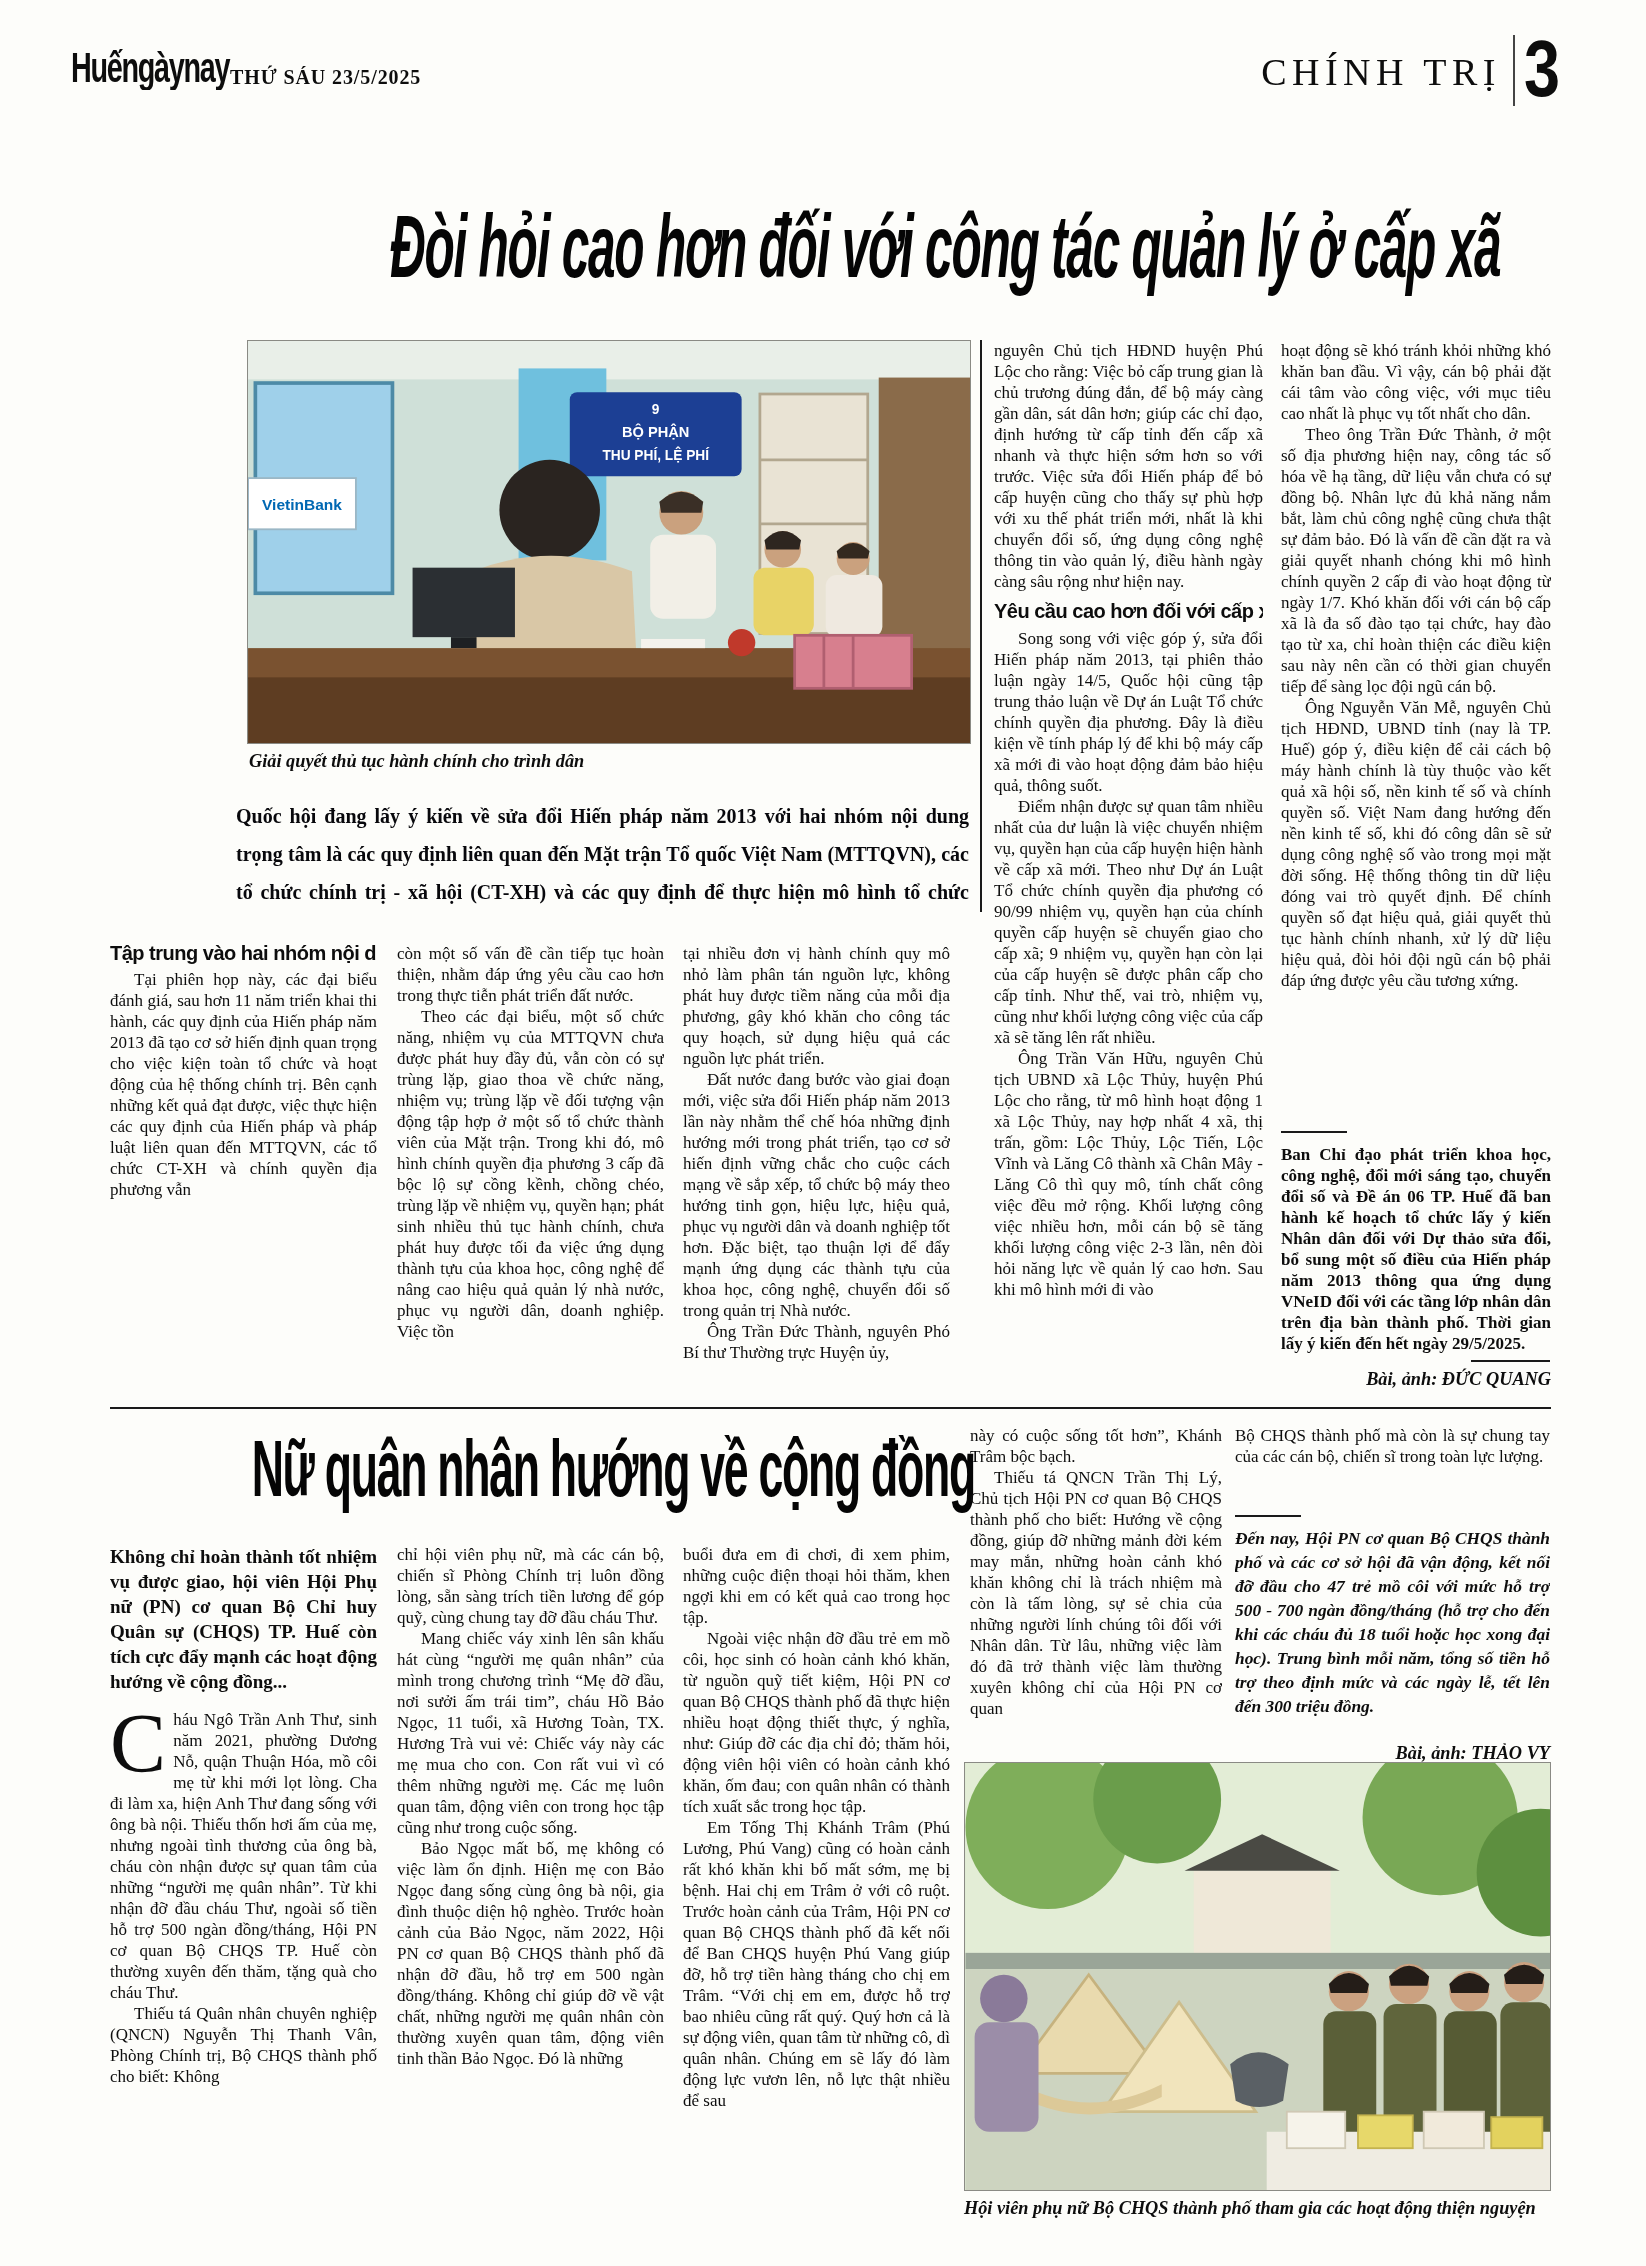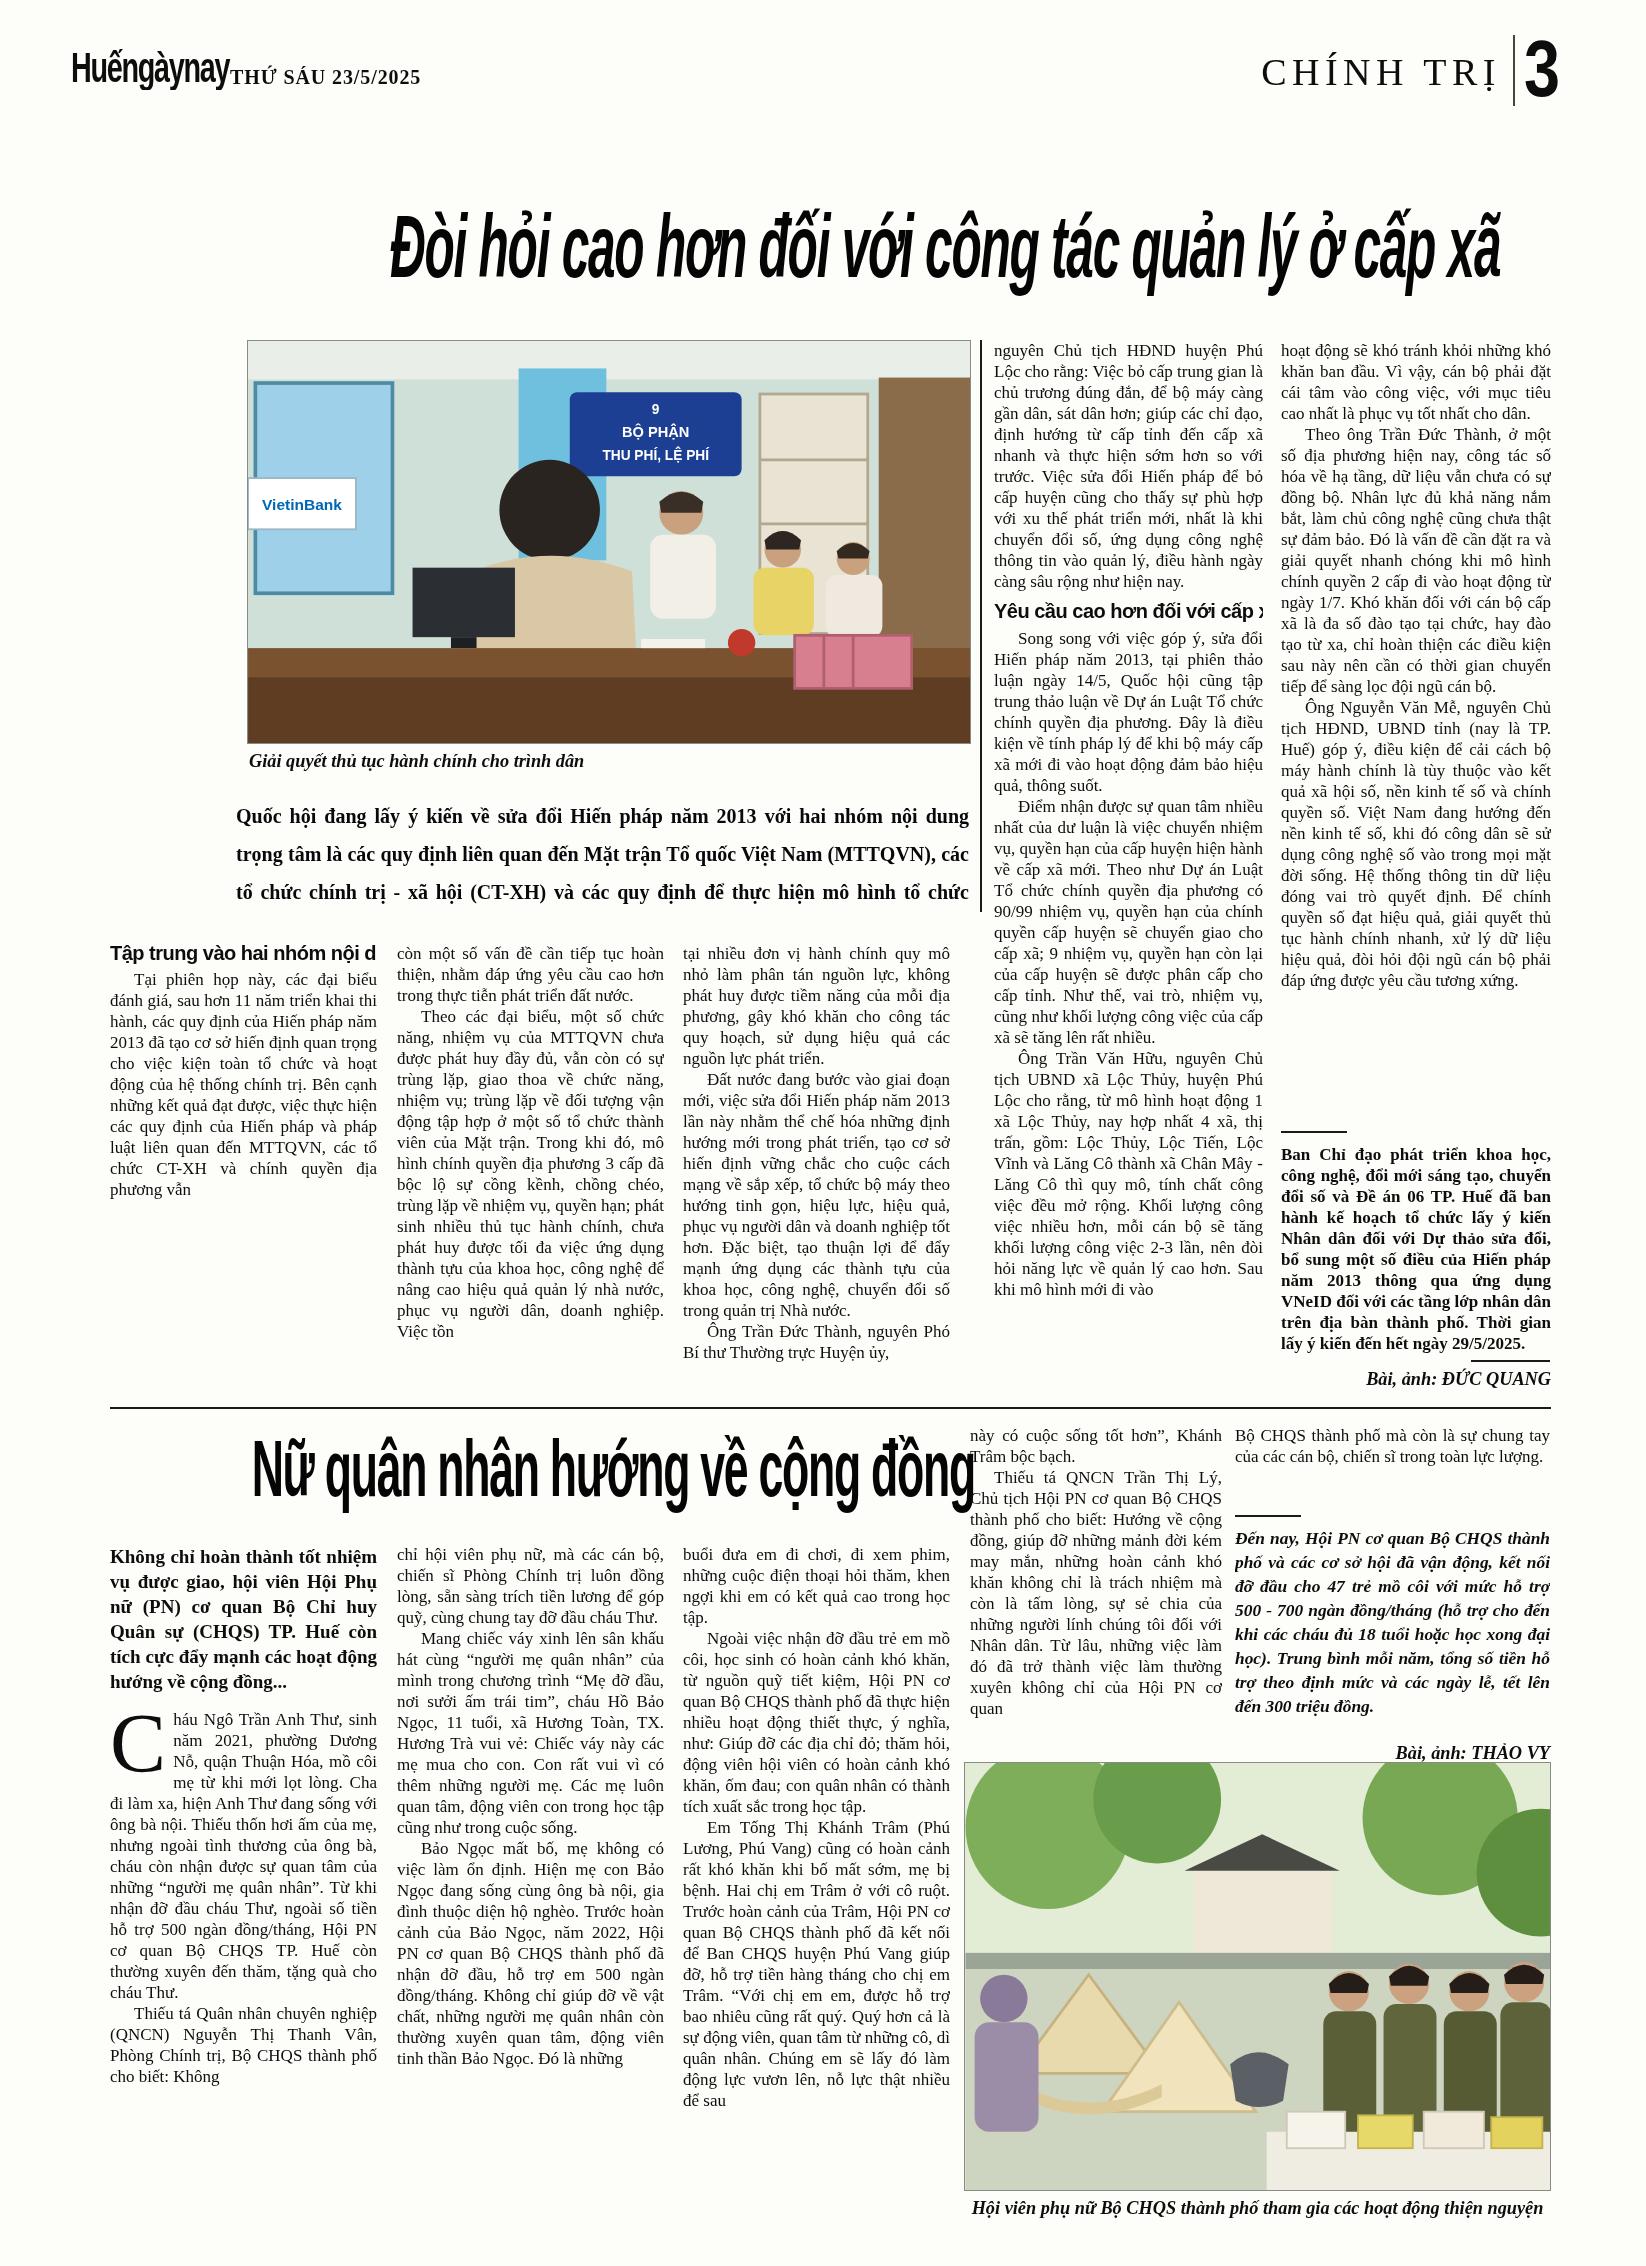--- a/index.html
+++ b/index.html
@@ -225,16 +225,16 @@
       <g>
         <rect x="330" y="404" width="312" height="66" fill="#efece2"></rect>
         <rect x="352" y="382" width="64" height="40" fill="#f6f3ea" stroke="#cfc8b4" stroke-width="2"></rect>
         <rect x="430" y="386" width="60" height="36" fill="#e7d86a" stroke="#c4b34e" stroke-width="2"></rect>
         <rect x="502" y="382" width="66" height="40" fill="#f1eadb" stroke="#cfc8b4" stroke-width="2"></rect>
         <rect x="576" y="388" width="56" height="34" fill="#e3d25e" stroke="#c4b34e" stroke-width="2"></rect>
       </g>
       <path d="M290 330 q30 -26 64 0 l-6 40 q-26 14 -52 0 Z" fill="#5a6065"></path>
     </svg>
   </div>
-  <div class="abs caption" style="left:964px;top:2198px;width:587px;text-align:center;">Hội viên phụ nữ Bộ CHQS thành phố tham gia các hoạt động thiện nguyện</div>
+  <div class="abs caption" style="left:964px;top:2198px;width:587px;">Hội viên phụ nữ Bộ CHQS thành phố tham gia các hoạt động thiện nguyện</div>
 
 </div>
 
 
 </body></html>

